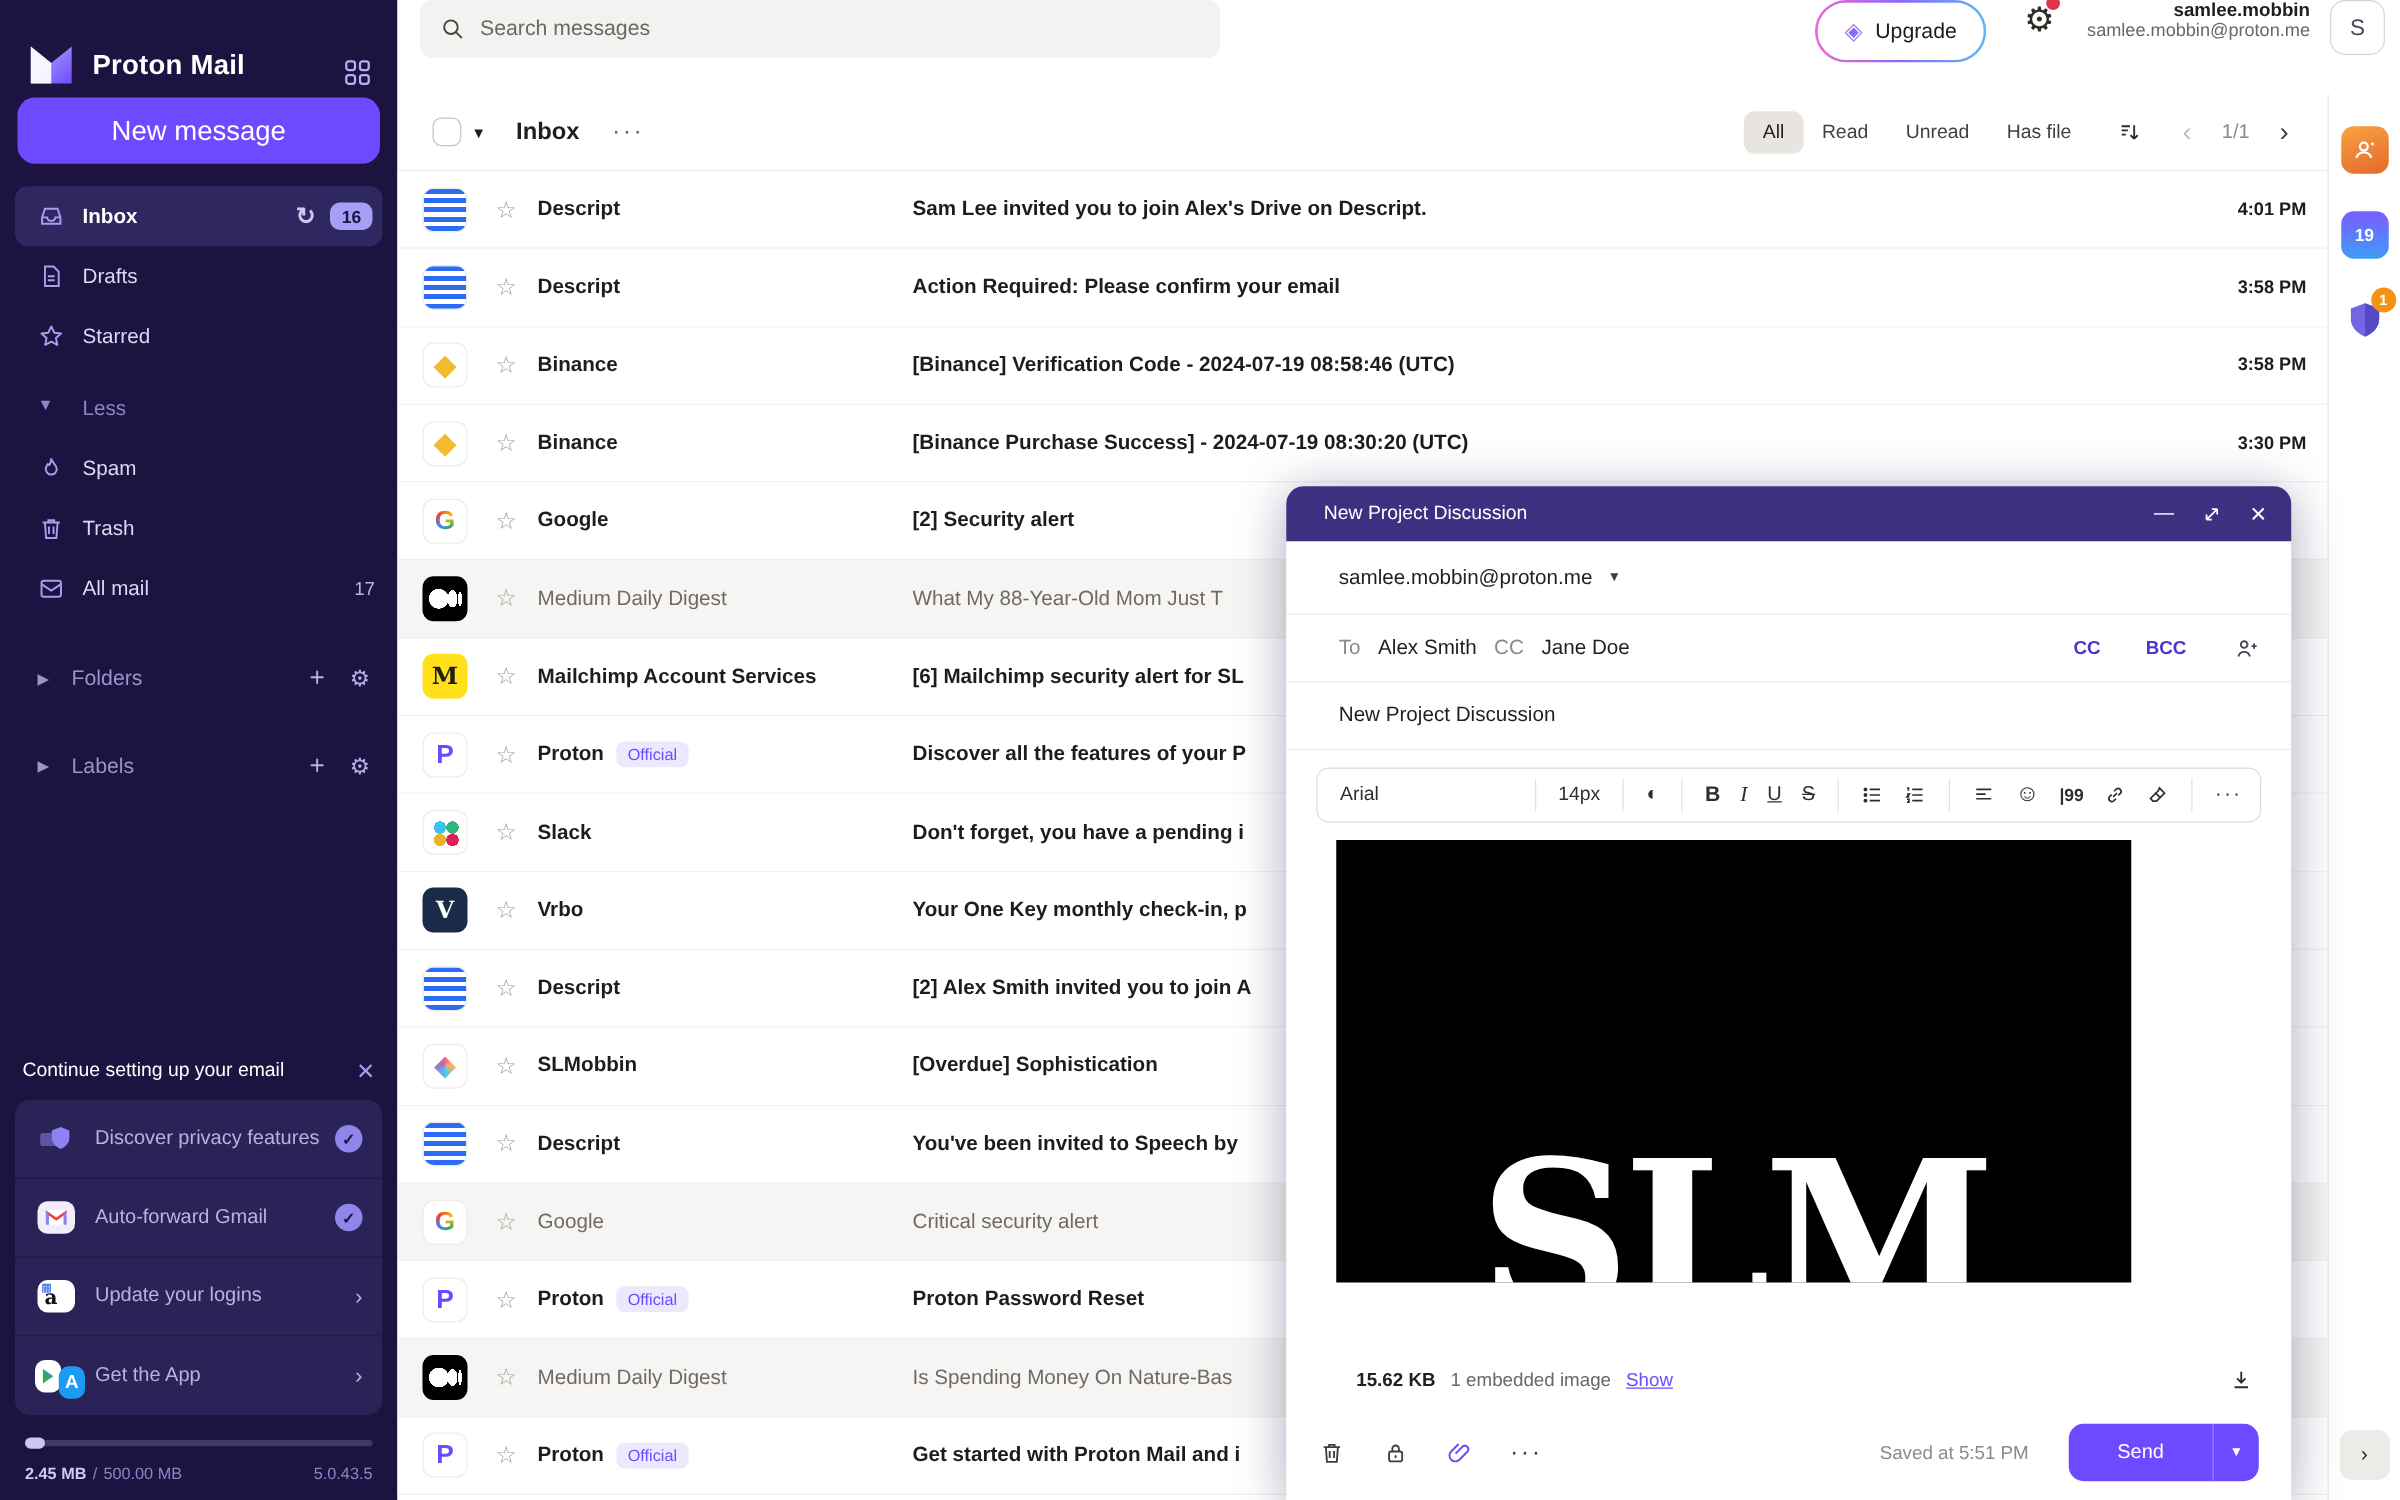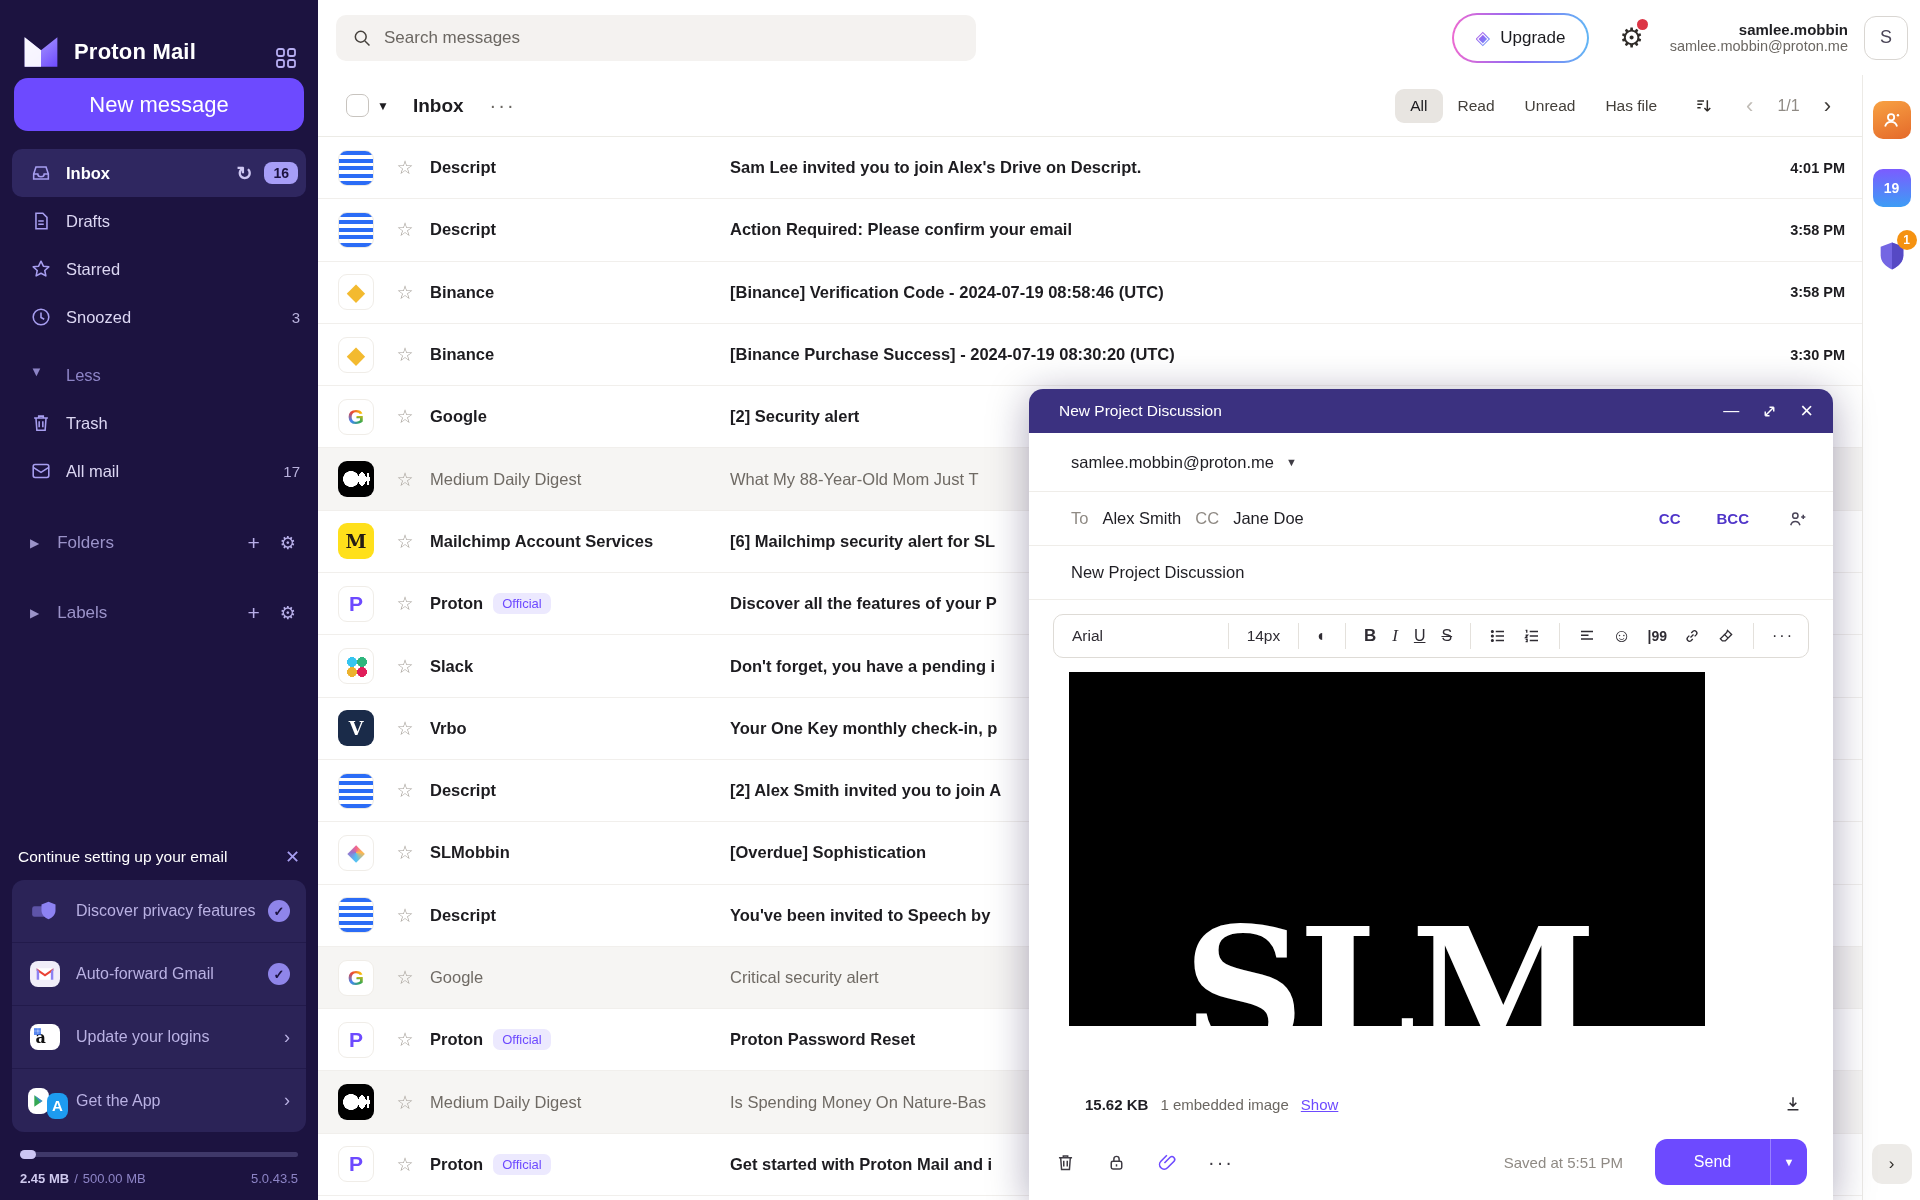--- a/index.html
+++ b/index.html
@@ -44,21 +44,21 @@
   .setup-chev { color:#b9b1e3; font-size:18px; }
   .mini-card { border-radius:8px; display:flex; align-items:center; justify-content:center; font-weight:700; }
   .storage { padding:10px 20px 14px; }
   .storage-bar { height:5px; background:#3f3869; border-radius:3px; position:relative; margin-bottom:14px; cursor:pointer; }
   .storage-fill { position:absolute; left:0; top:-2px; width:16px; height:9px; border-radius:5px; background:#cdc6f4; }
   .storage-row { display:flex; font-size:13px; color:#8d84c6; }
   .storage-used { color:#cfc9ee; font-weight:700; }
   .storage-row .spacer { flex:1; }
 
   
-  .topbar { position:absolute; left:318px; top:0; width:1602px; height:75px; background:#fff; display:flex; align-items:center; }
+  .topbar { position:absolute; left:318px; top:0; width:1602px; height:75px; background:#fff; display:flex; align-items:flex-start; }
   .searchbox { margin-left:18px; width:640px; height:46px; background:#f4f2f0; border-radius:10px; display:flex; align-items:center; padding:0 16px; gap:12px; }
   .searchbox input { border:none; background:transparent; outline:none; font-size:17px; font-family:inherit; color:#1d1c20; flex:1; }
   .searchbox input::placeholder { color:#6b6762; }
   .search-glyph { color:#45413c; }
   .tb-spacer { flex:1; }
   .upgrade-btn { height:50px; padding:0 22px; border-radius:25px; background:linear-gradient(#fff,#fff) padding-box, linear-gradient(90deg,#ec6ad1,#8a6af5,#62b6f5) border-box; border:2px solid transparent; display:flex; align-items:center; gap:10px; font-size:17px; color:#1b1b1f; font-family:inherit; cursor:pointer; }
   .gem-glyph { font-size:19px; background:linear-gradient(135deg,#ec6ad1,#8a6af5,#62b6f5); -webkit-background-clip:text; background-clip:text; color:transparent; }
   .gear-wrap { position:relative; margin:0 26px 0 30px; cursor:pointer; }
   .gear-glyph { font-size:27px; color:#2f2c28; }
   .gear-dot { position:absolute; right:-4px; top:-3px; width:11px; height:11px; border-radius:50%; background:#dc3545; }
@@ -216,34 +216,31 @@
       <span>Drafts</span>
     </div>
     <div class="nav-item">
       <span class="ni-icon">
           <svg viewBox="0 0 24 24" fill="none" stroke="currentColor" stroke-width="1.7">
             <path d="M12 3.5l2.6 5.4 5.9.7-4.4 4 1.2 5.9L12 16.6l-5.3 2.9 1.2-5.9-4.4-4 5.9-.7z" stroke-linejoin="round"></path>
           </svg>
         </span>
       <span>Starred</span>
     </div>
+    <div class="nav-item muted" style="margin-top:10px;">
+      <span class="ni-icon caret-glyph">▼</span>
+      <span>Less</span>
+    </div>
     <div class="nav-item">
       <span class="ni-icon">
           <svg viewBox="0 0 24 24" fill="none" stroke="currentColor" stroke-width="1.7">
-            <circle cx="12" cy="12" r="8.5"></circle>
-            <path d="M12 7v5.5l3.5 2"></path>
+            <path d="M12 3.5c.8 3 4.8 5 4.8 8.8a4.8 4.8 0 1 1-9.6 0c0-1.7.8-2.9 1.7-4.4.9 1.4 2.1 1.7 3.1-4.4z" stroke-linejoin="round"></path>
           </svg>
         </span>
-      <span>Snoozed</span>
-      <span class="spacer"></span>
-      <span class="count-plain">3</span>
-    </div>
-    <div class="nav-item muted" style="margin-top:10px;">
-      <span class="ni-icon caret-glyph">▼</span>
-      <span>Less</span>
+      <span>Spam</span>
     </div>
     <div class="nav-item">
       <span class="ni-icon">
           <svg viewBox="0 0 24 24" fill="none" stroke="currentColor" stroke-width="1.7">
             <path d="M4.5 6.5h15M9.5 6.5v-2h5v2M6.5 6.5l1 13.5h9l1-13.5M10 10v6.5M14 10v6.5"></path>
           </svg>
         </span>
       <span>Trash</span>
     </div>
     <div class="nav-item">

